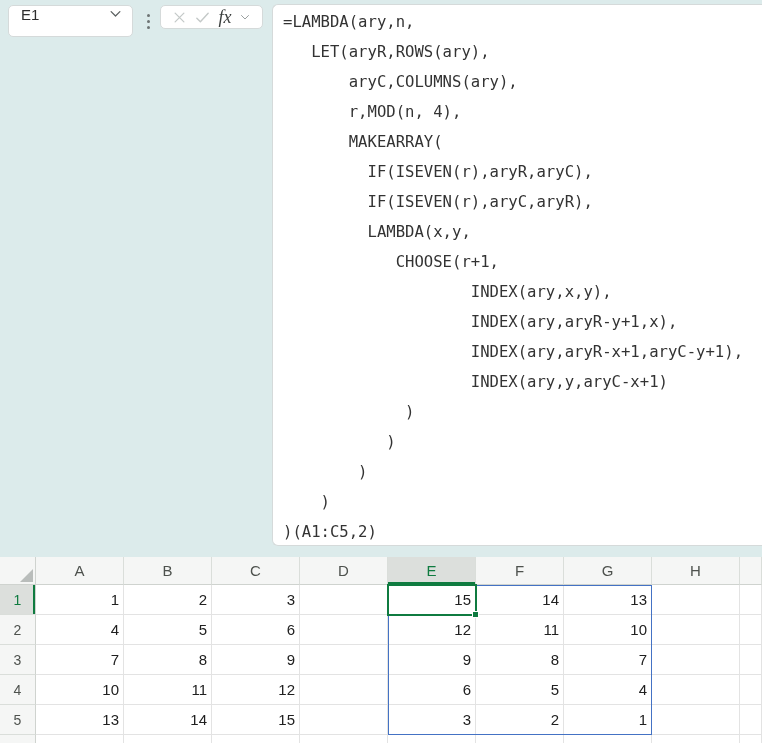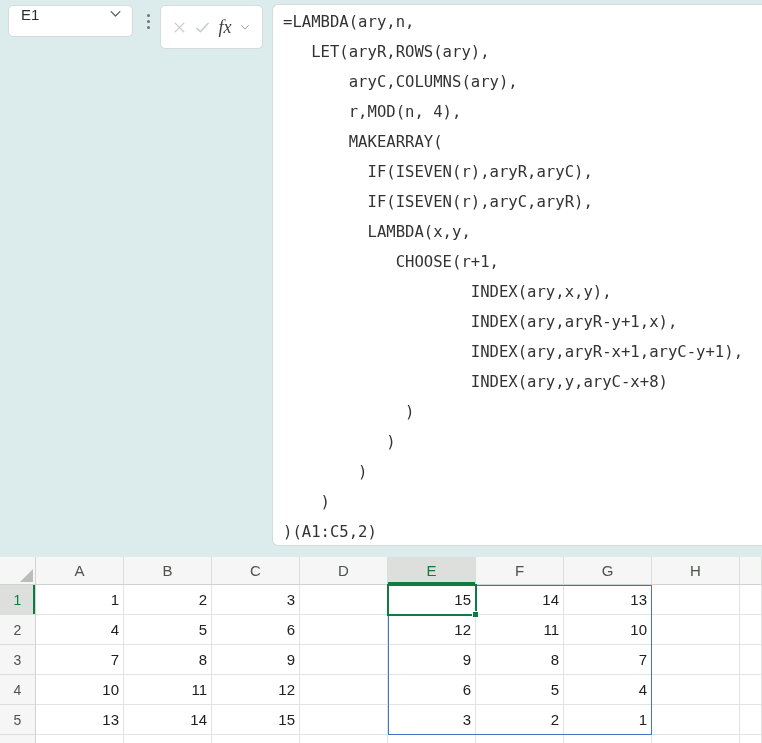--- a/index.html
+++ b/index.html
@@ -15,21 +15,21 @@
   }
   
   #namebox{left:8px;top:5px;width:125px;height:32px;display:flex;align-items:flex-start;cursor:pointer;}
   #namebox .nb-text{padding-left:12px;font-size:15px;color:#2e2e2e;flex:1;}
   #namebox .nb-chev{margin-right:9px;display:flex;align-items:center;}
   
   #kebab{position:absolute;left:141px;top:5px;width:14px;height:32px;display:flex;flex-direction:column;
     justify-content:center;align-items:center;gap:3px;cursor:pointer;}
   #kebab i{width:3px;height:3px;border-radius:50%;background:#6e7474;display:block;}
   
-  #fxbox{left:160px;top:5px;width:103px;height:44px;display:flex;align-items:center;
+  #fxbox{left:160px;top:5px;width:103px;height:24px;display:flex;align-items:center;
     justify-content:space-evenly;padding:0 4px;}
   #fxbox .tbtn{display:flex;align-items:center;justify-content:center;cursor:default;background:none;border:none;padding:0;}
   #fxbox .fx{font-family:"Liberation Serif",serif;font-style:italic;font-size:18px;color:#3b3f3e;
     line-height:1;cursor:pointer;}
   
   #formulabox{left:272px;top:4px;width:490px;height:542px;border-right:none;
     border-radius:6px 0 0 6px;padding:2px 0 0 10px;overflow:hidden;cursor:text;}
   #formulabox pre{
     margin:0;font-family:"DejaVu Sans Mono","Liberation Mono",monospace;
     font-size:15.6px;line-height:30px;color:#333;white-space:pre;
@@ -106,21 +106,21 @@
        aryC,COLUMNS(ary),
        r,MOD(n, 4),
        MAKEARRAY(
          IF(ISEVEN(r),aryR,aryC),
          IF(ISEVEN(r),aryC,aryR),
          LAMBDA(x,y,
             CHOOSE(r+1,
                     INDEX(ary,x,y),
                     INDEX(ary,aryR-y+1,x),
                     INDEX(ary,aryR-x+1,aryC-y+1),
-                    INDEX(ary,y,aryC-x+8)
+                    INDEX(ary,y,aryC-x+1)
              )
            )
         )
     )
 )(A1:C5,2)</pre>
 </div>
 
 <div id="grid">
 
   <div class="hd corner">

